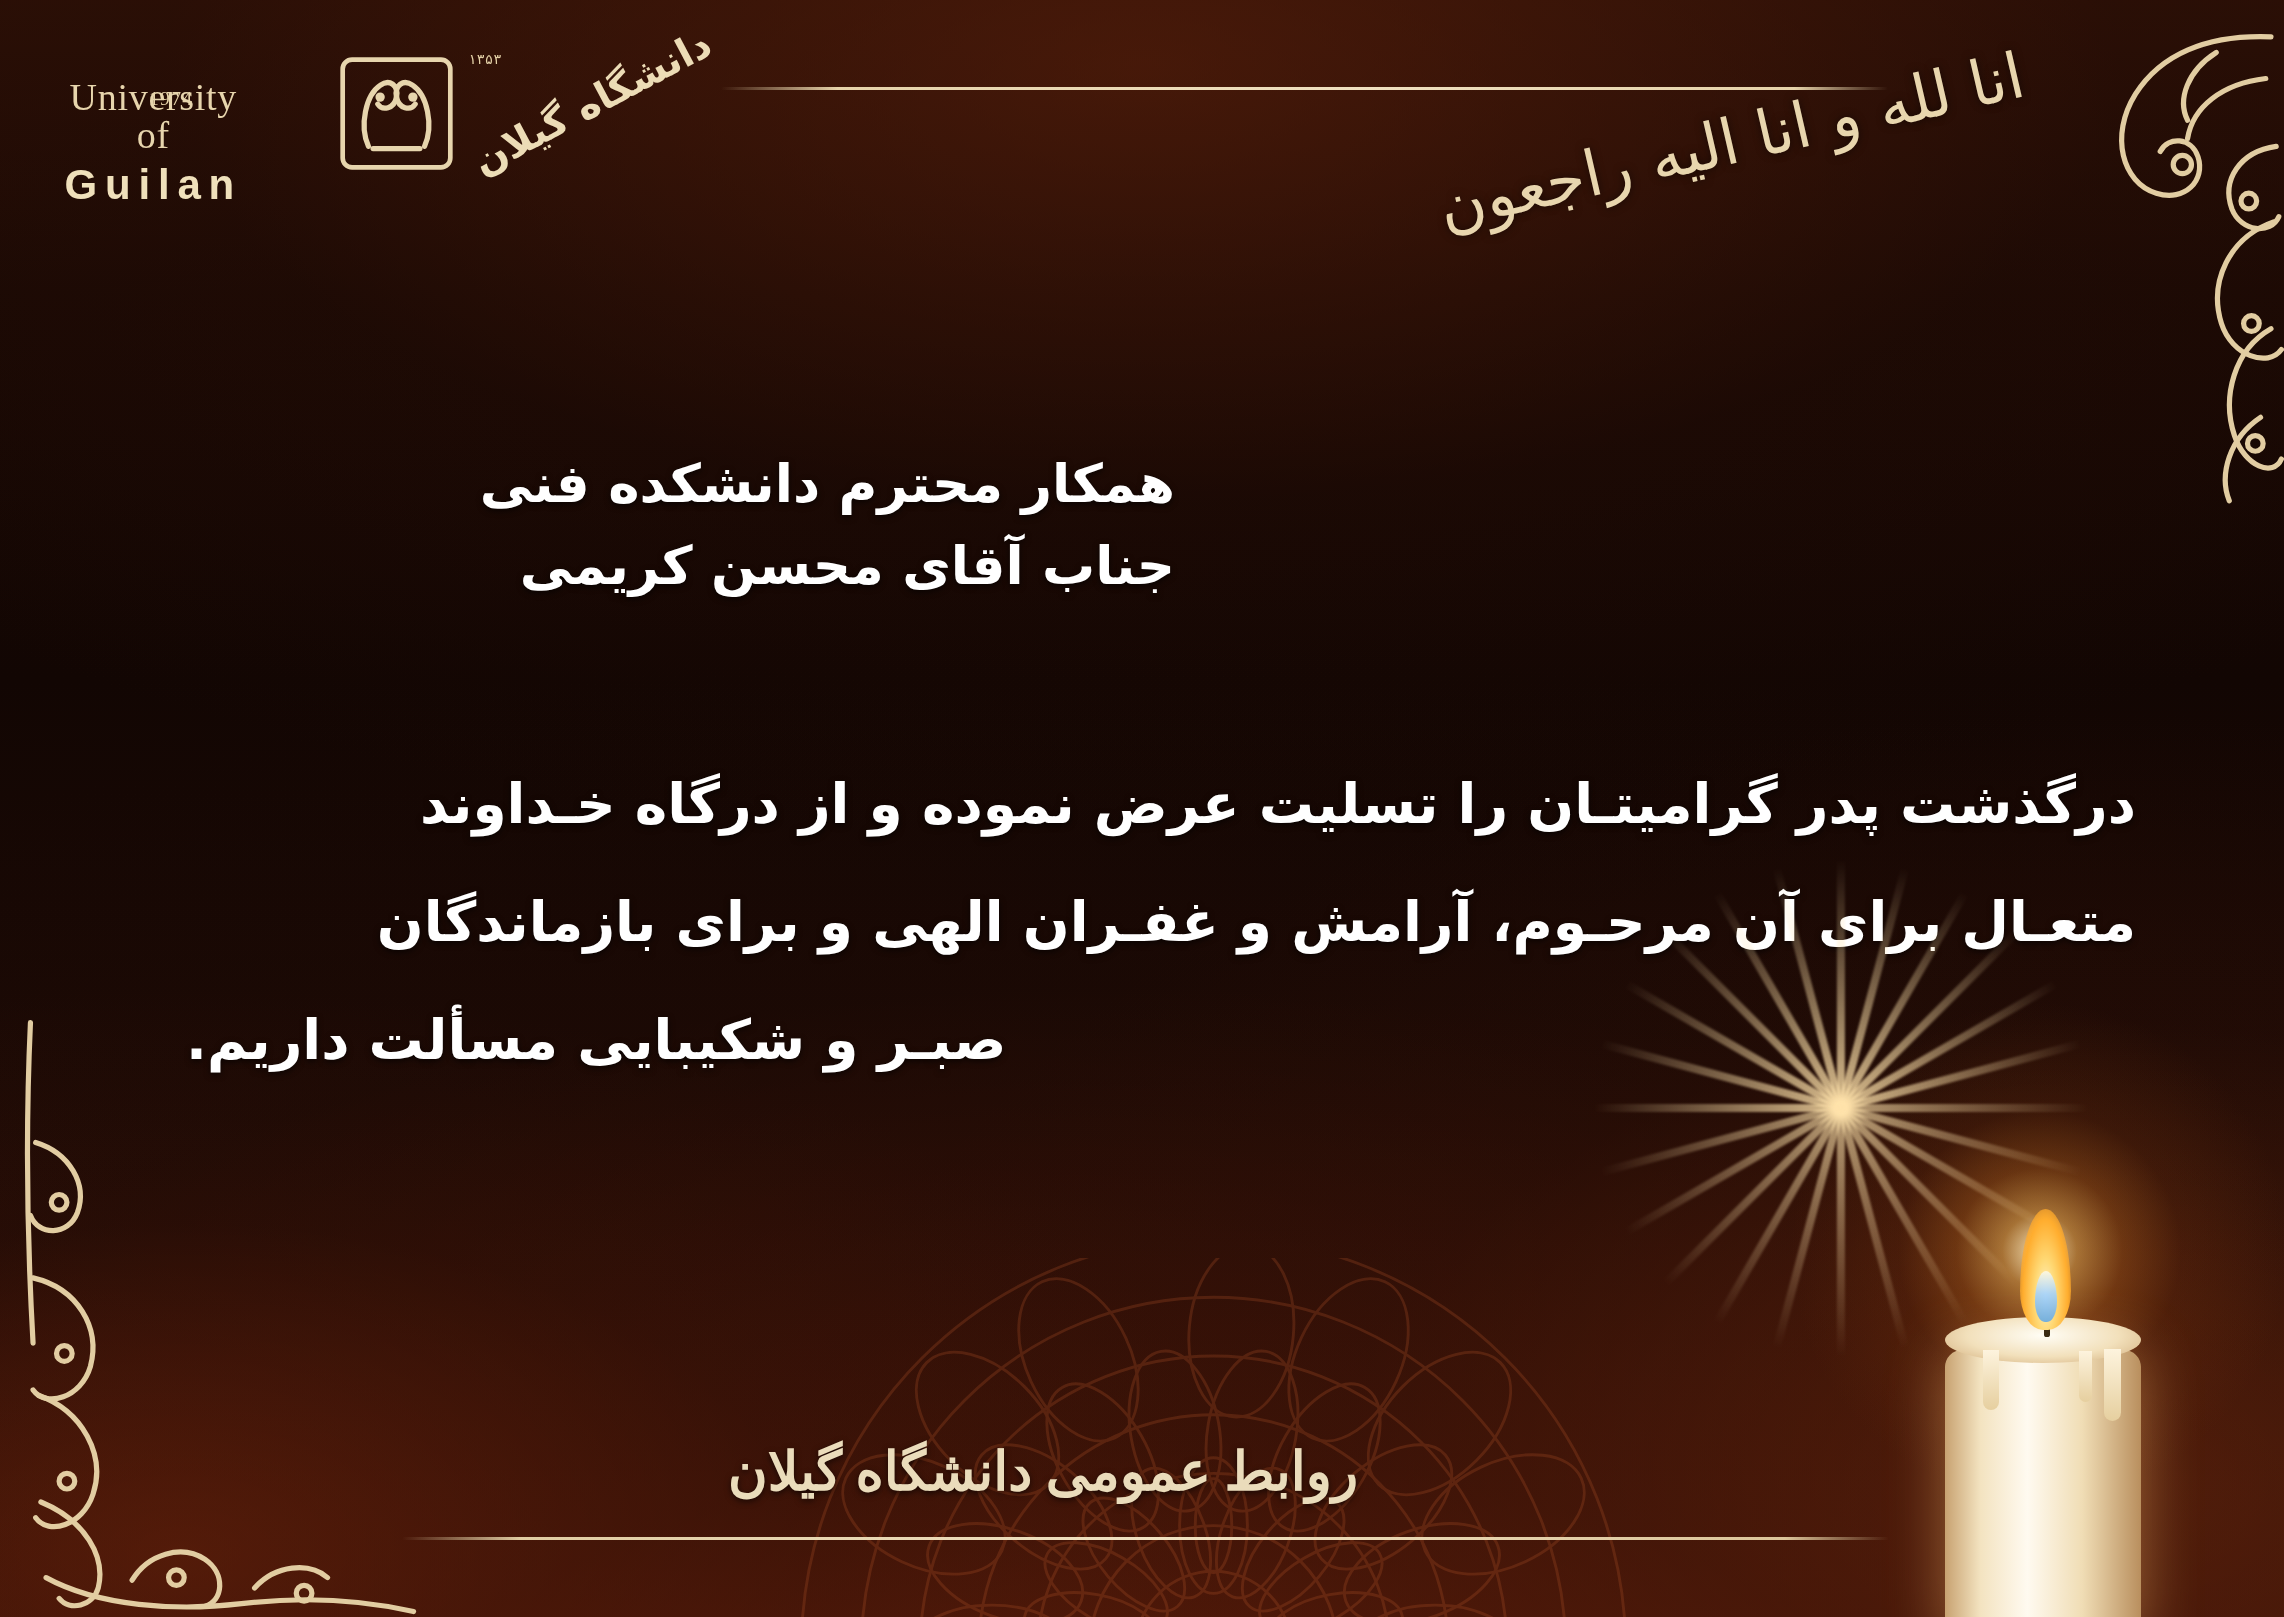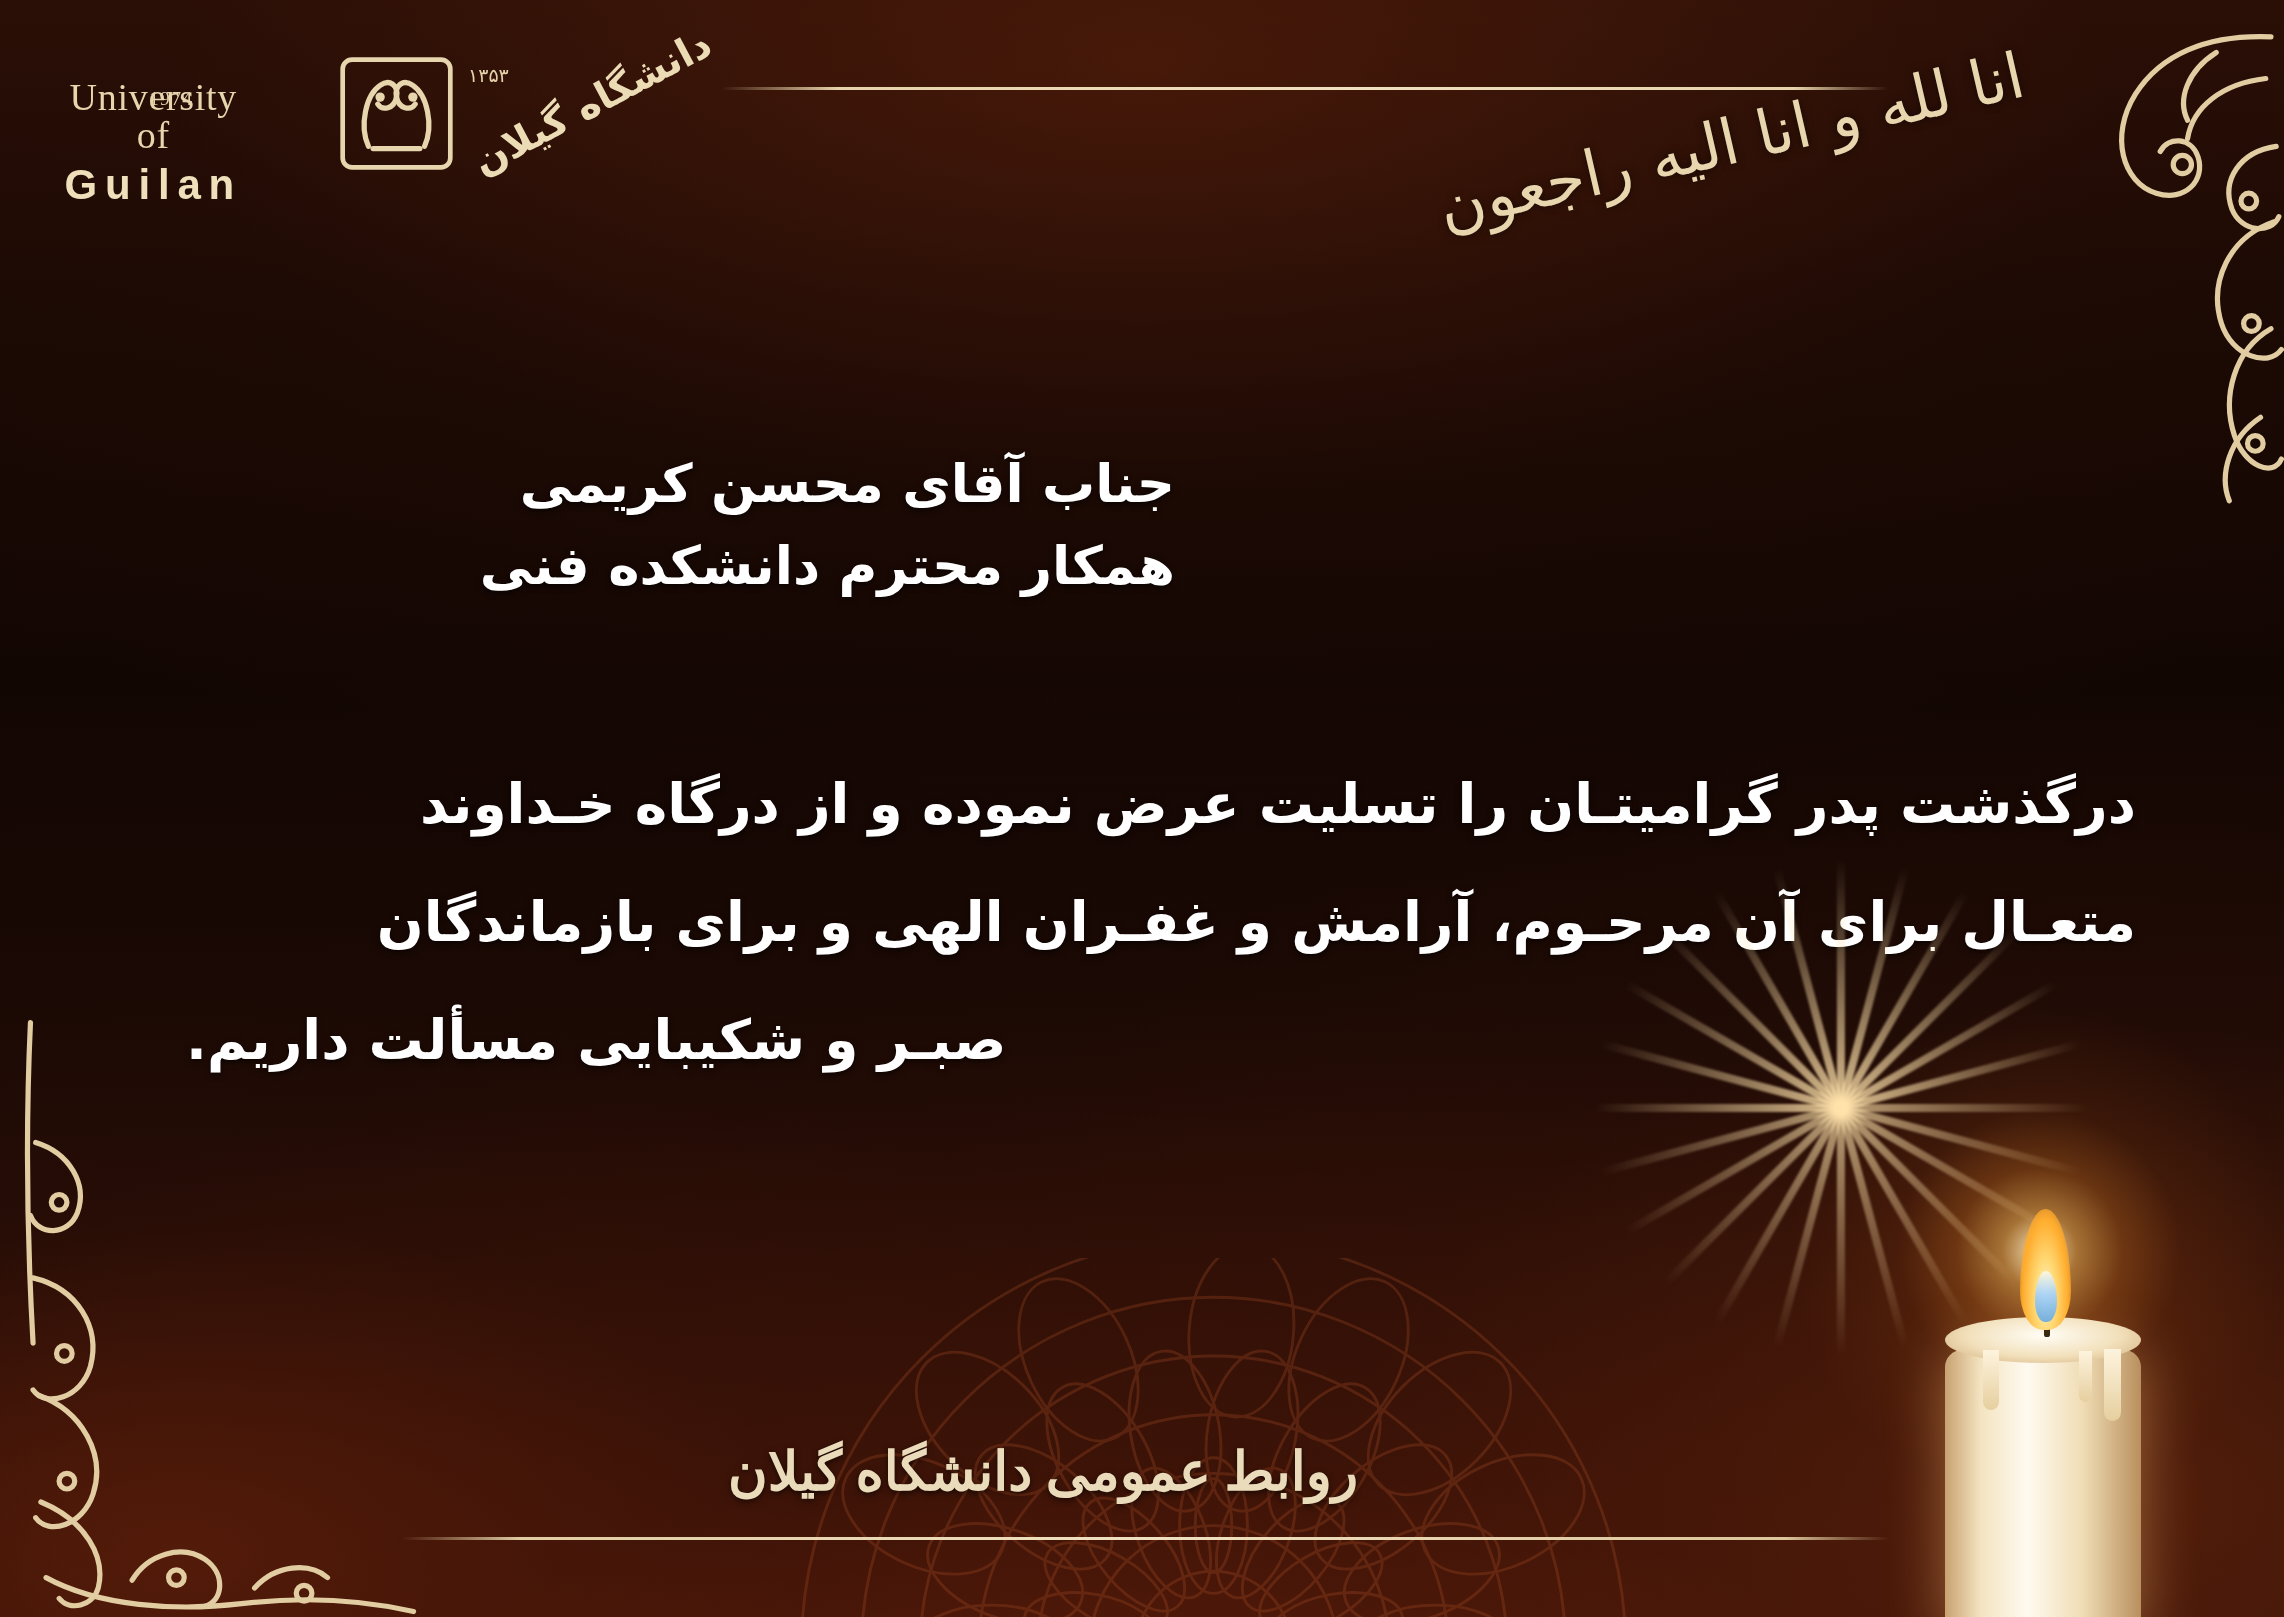--- a/index.html
+++ b/index.html
@@ -90,23 +90,23 @@
     top: 11.7px;
     font-family: "Liberation Serif", serif;
     font-size: 19.6px;
     letter-spacing: 1.3px;
     color: #e5d2a8;
     margin-top: 37px;
   }
   .logo-year-fa {
     position: absolute;
     left: 417px;
-    top: 25px;
-    font-family: Liberation Serif, serif;
-    font-size: 19px;
+    top: 12px;
+    font-family: Liberation Mono, monospace;
+    font-size: 14px;
     color: #e5d2a8;
     direction: rtl;
   }
   .logo-mark {
     position: absolute;
     left: 287px;
     top: 15.7px;
     width: 117px;
     height: 117px;
   }
@@ -468,22 +468,22 @@
       <path d="M190 438 C206 420 232 418 246 430"></path>
       <circle cx="40" cy="142" r="6"></circle>
       <circle cx="44" cy="258" r="6"></circle>
       <circle cx="46" cy="356" r="6"></circle>
       <circle cx="130" cy="430" r="6"></circle>
       <circle cx="228" cy="442" r="6"></circle>
     </g>
   </svg>
 
   <div class="salutation">
+    <div>همکار محترم دانشکده فنی</div>
     <div>جناب آقای محسن کریمی</div>
-    <div>همکار محترم دانشکده فنی</div>
   </div>
 
   <div class="body-text">
     <p>درگذشت پدر گرامیتـان را تسلیت عرض نموده و از درگاه خـداوند</p>
     <p>متعـال برای آن مرحـوم، آرامش و غفـران الهی و برای بازماندگان</p>
     <p class="last">صبـر و شکیبایی مسألت داریم.</p>
   </div>
 
   <div class="signature">
     <span>روابط عمومی دانشگاه گیلان</span>

